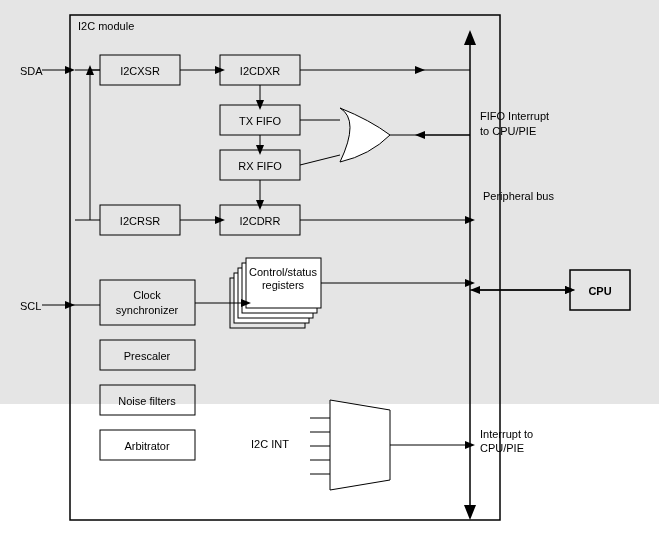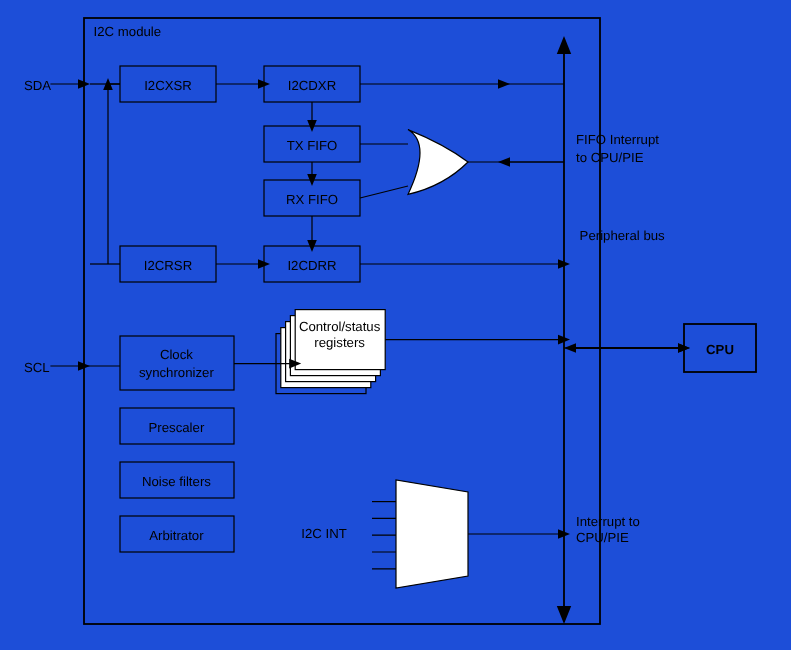--- a/index.html
+++ b/index.html
@@ -8,22 +8,22 @@
       font-family: Arial, sans-serif;
       font-size: 12px;
       width: 659px;
       height: 542px;
       overflow: hidden;
       position: relative;
     }
     .diagram-container {
       position: relative;
       width: 659px;
-      height: 542px;
-      background: #1d4ed8;
+      height: 404px;
+      background: #e5e5e5;
     }
     svg {
       position: absolute;
       top: 0; left: 0;
       width: 659px;
       height: 542px;
     }
     text {
       font-family: Arial, sans-serif;
       font-size: 11px;

